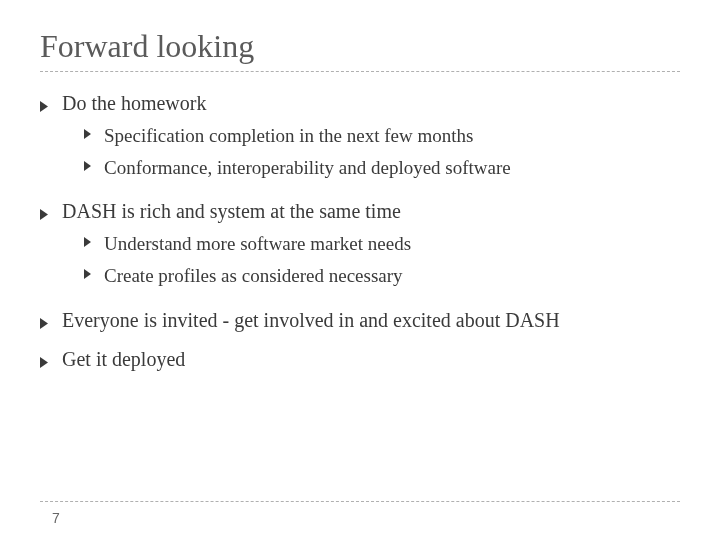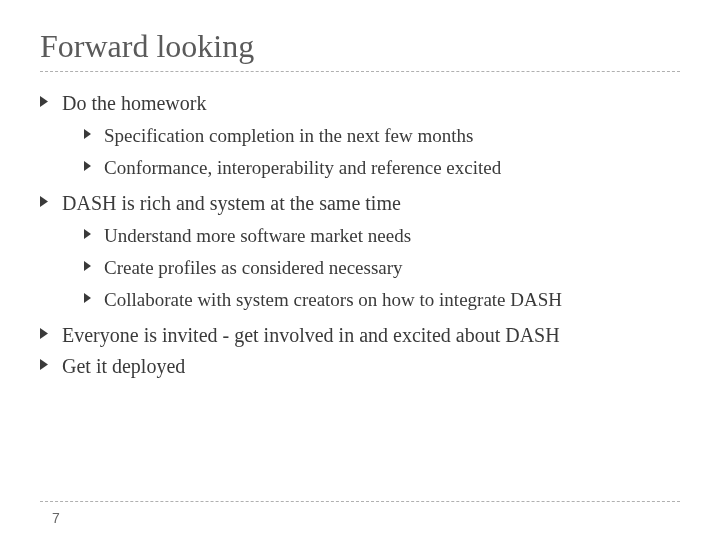--- a/index.html
+++ b/index.html
@@ -1,21 +1,21 @@
 <!DOCTYPE html>
 <html><head>
 <meta charset="utf-8">
 <style>
   * { margin: 0; padding: 0; box-sizing: border-box; }
   html, body { width: 720px; height: 540px; background: #fff; font-family: Georgia, 'Times New Roman', serif; color: #3a3a3a; }
   .slide { position: relative; width: 720px; height: 540px; padding: 28px 40px 0 40px; }
   .title { font-size: 32px; font-weight: 400; color: #5a5a5a; font-family: Georgia, serif; margin-bottom: 6px; }
   .hr-dash { border: none; border-top: 1.5px dashed #b0b0b0; margin-bottom: 18px; }
   .content { font-size: 20px; line-height: 1.35; }
-  .l1 { display: flex; align-items: flex-start; margin-top: 4px; }
+  .l1 { display: flex; align-items: center; margin-top: 12px; }
   .l1 .marker { flex: 0 0 22px; display: inline-flex; justify-content: flex-start; padding-top: 6px; }
   .l1 .text { flex: 1; }
   .l2 { display: flex; align-items: flex-start; margin-top: 6px; padding-left: 44px; font-size: 19px; }
   .l2 .marker { flex: 0 0 20px; display: inline-flex; justify-content: flex-start; padding-top: 6px; }
   .l2 .text { flex: 1; }
   .marker svg { display: block; }
   .section-gap { height: 6px; }
   .footer-rule { position: absolute; left: 40px; right: 40px; bottom: 38px; border: none; border-top: 1.5px dashed #b0b0b0; }
   .pagenum { position: absolute; left: 52px; bottom: 14px; font-size: 14px; color: #666; font-family: Arial, sans-serif; }
 </style>
@@ -44,21 +44,21 @@
           </svg>
         </span>
       <span class="text">Specification completion in the next few months</span>
     </div>
     <div class="l2">
       <span class="marker">
           <svg width="8" height="10" viewBox="0 0 8 10">
             <path d="M0 0 L7 5 L0 10 Z" fill="#3a3a3a"></path>
           </svg>
         </span>
-      <span class="text">Conformance, interoperability and reference excited</span>
+      <span class="text">Conformance, interoperability and deployed software</span>
     </div>
 
     <div class="section-gap"></div>
 
     <div class="l1">
       <span class="marker">
           <svg width="9" height="11" viewBox="0 0 9 11">
             <path d="M0 0 L8 5.5 L0 11 Z" fill="#3a3a3a"></path>
           </svg>
         </span>
@@ -72,28 +72,20 @@
         </span>
       <span class="text">Understand more software market needs</span>
     </div>
     <div class="l2">
       <span class="marker">
           <svg width="8" height="10" viewBox="0 0 8 10">
             <path d="M0 0 L7 5 L0 10 Z" fill="#3a3a3a"></path>
           </svg>
         </span>
       <span class="text">Create profiles as considered necessary</span>
-    </div>
-    <div class="l2">
-      <span class="marker">
-          <svg width="8" height="10" viewBox="0 0 8 10">
-            <path d="M0 0 L7 5 L0 10 Z" fill="#3a3a3a"></path>
-          </svg>
-        </span>
-      <span class="text">Collaborate with system creators on how to integrate DASH</span>
     </div>
 
     <div class="section-gap"></div>
 
     <div class="l1">
       <span class="marker">
           <svg width="9" height="11" viewBox="0 0 9 11">
             <path d="M0 0 L8 5.5 L0 11 Z" fill="#3a3a3a"></path>
           </svg>
         </span>

